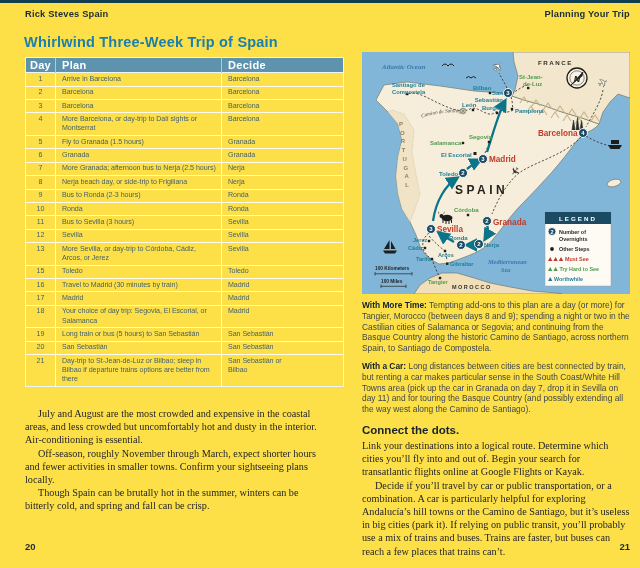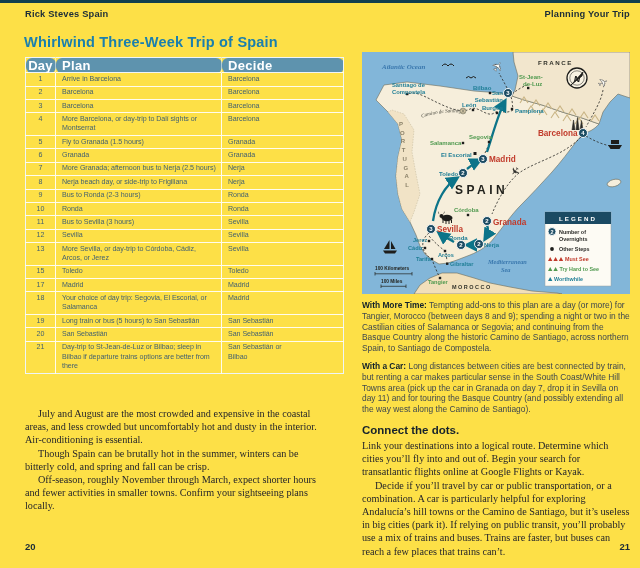--- a/index.html
+++ b/index.html
@@ -8,22 +8,22 @@
   .topbar{position:absolute;left:0;top:0;width:640px;height:3px;background:#123f4e;}
   .hdr{position:absolute;top:9px;font:bold 9.3px "Liberation Sans",sans-serif;color:#1b2c38;letter-spacing:.2px;}
   .hdr-left{left:25px;}
   .hdr-right{right:10px;}
   .title{position:absolute;left:24px;top:34px;margin:0;font:bold 14.5px "Liberation Sans",sans-serif;
          color:#1a7fae;letter-spacing:.2px;}
   
   .itin{position:absolute;left:25px;top:57px;width:318px;border-collapse:collapse;table-layout:fixed;
         font:7.1px/9.2px "Liberation Sans",sans-serif;letter-spacing:-0.05px;color:#45626f;
         border:1.5px solid #eef5f8;}
-  .itin th{background:#5e93ae;color:#fff;font-size:13px;font-weight:bold;letter-spacing:.3px;
-           padding:2.5px 0 2.5px 6px;text-align:left;border-left:1px solid rgba(255,255,255,.5);border-radius:6px;}
+  .itin th{background:#5e93ae;color:#fff;font-size:11px;font-weight:bold;letter-spacing:.3px;
+           padding:2.5px 0 2.5px 6px;text-align:left;border-left:1px solid rgba(255,255,255,.5);}
   .itin th:first-child{border-left:none;}
   .itin td{padding:1.6px 4px 1.6px 6px;vertical-align:top;
            border-top:1px solid rgba(255,255,255,.9);border-left:1px solid rgba(255,255,255,.9);}
   .itin td:first-child{border-left:none;}
   .itin .c-day{text-align:center;padding-left:0;padding-right:0;}
   .itin .c-sleep span{display:block;max-width:56px;}
   
   .left-text{position:absolute;left:25px;top:407px;width:293px;}
   .serifp{font:10.2px/13.2px "Liberation Serif",serif;color:#25252a;margin:0;text-indent:13px;}
   .pageno{position:absolute;top:541px;font:bold 9.5px "Liberation Sans",sans-serif;color:#1b2c38;}
@@ -186,20 +186,27 @@
 
 
     <tr>
       <td class="c-day">15</td>
       <td class="c-plan">Toledo</td>
       <td class="c-sleep">
             <span>Toledo</span>
           </td>
     </tr>
 
+    <tr>
+      <td class="c-day">16</td>
+      <td class="c-plan">Travel to Madrid (30 minutes by train)</td>
+      <td class="c-sleep">
+            <span>Madrid</span>
+          </td>
+    </tr>
 
     <tr>
       <td class="c-day">17</td>
       <td class="c-plan">Madrid</td>
       <td class="c-sleep">
             <span>Madrid</span>
           </td>
     </tr>
 
     <tr>
@@ -232,22 +239,22 @@
       <td class="c-sleep">
             <span>San Sebastián or Bilbao</span>
           </td>
     </tr>
 
   </tbody>
   </table>
 
   <div class="left-text">
     <p class="serifp">July and August are the most crowded and expensive in the coastal areas, and less crowded but uncomfortably hot and dusty in the interior. Air-conditioning is essential.</p>
+    <p class="serifp">Off-season, roughly November through March, expect shorter hours and fewer activities in smaller towns. Confirm your sightseeing plans locally.</p>
     <p class="serifp">Though Spain can be brutally hot in the summer, winters can be bitterly cold, and spring and fall can be crisp.</p>
-    <p class="serifp">Off-season, roughly November through March, expect shorter hours and fewer activities in smaller towns. Confirm your sightseeing plans locally.</p>
   </div>
   <div class="pageno pageno-left">20</div>
 
   <div class="right-col">
 
     <svg width="268" height="242" viewBox="0 0 268 242">
       <defs>
         <marker id="ah" markerWidth="7" markerHeight="7" refX="4.5" refY="3" orient="auto">
           <path d="M0,0 L6,3 L0,6 Z" fill="#0c7489"></path>
         </marker>

